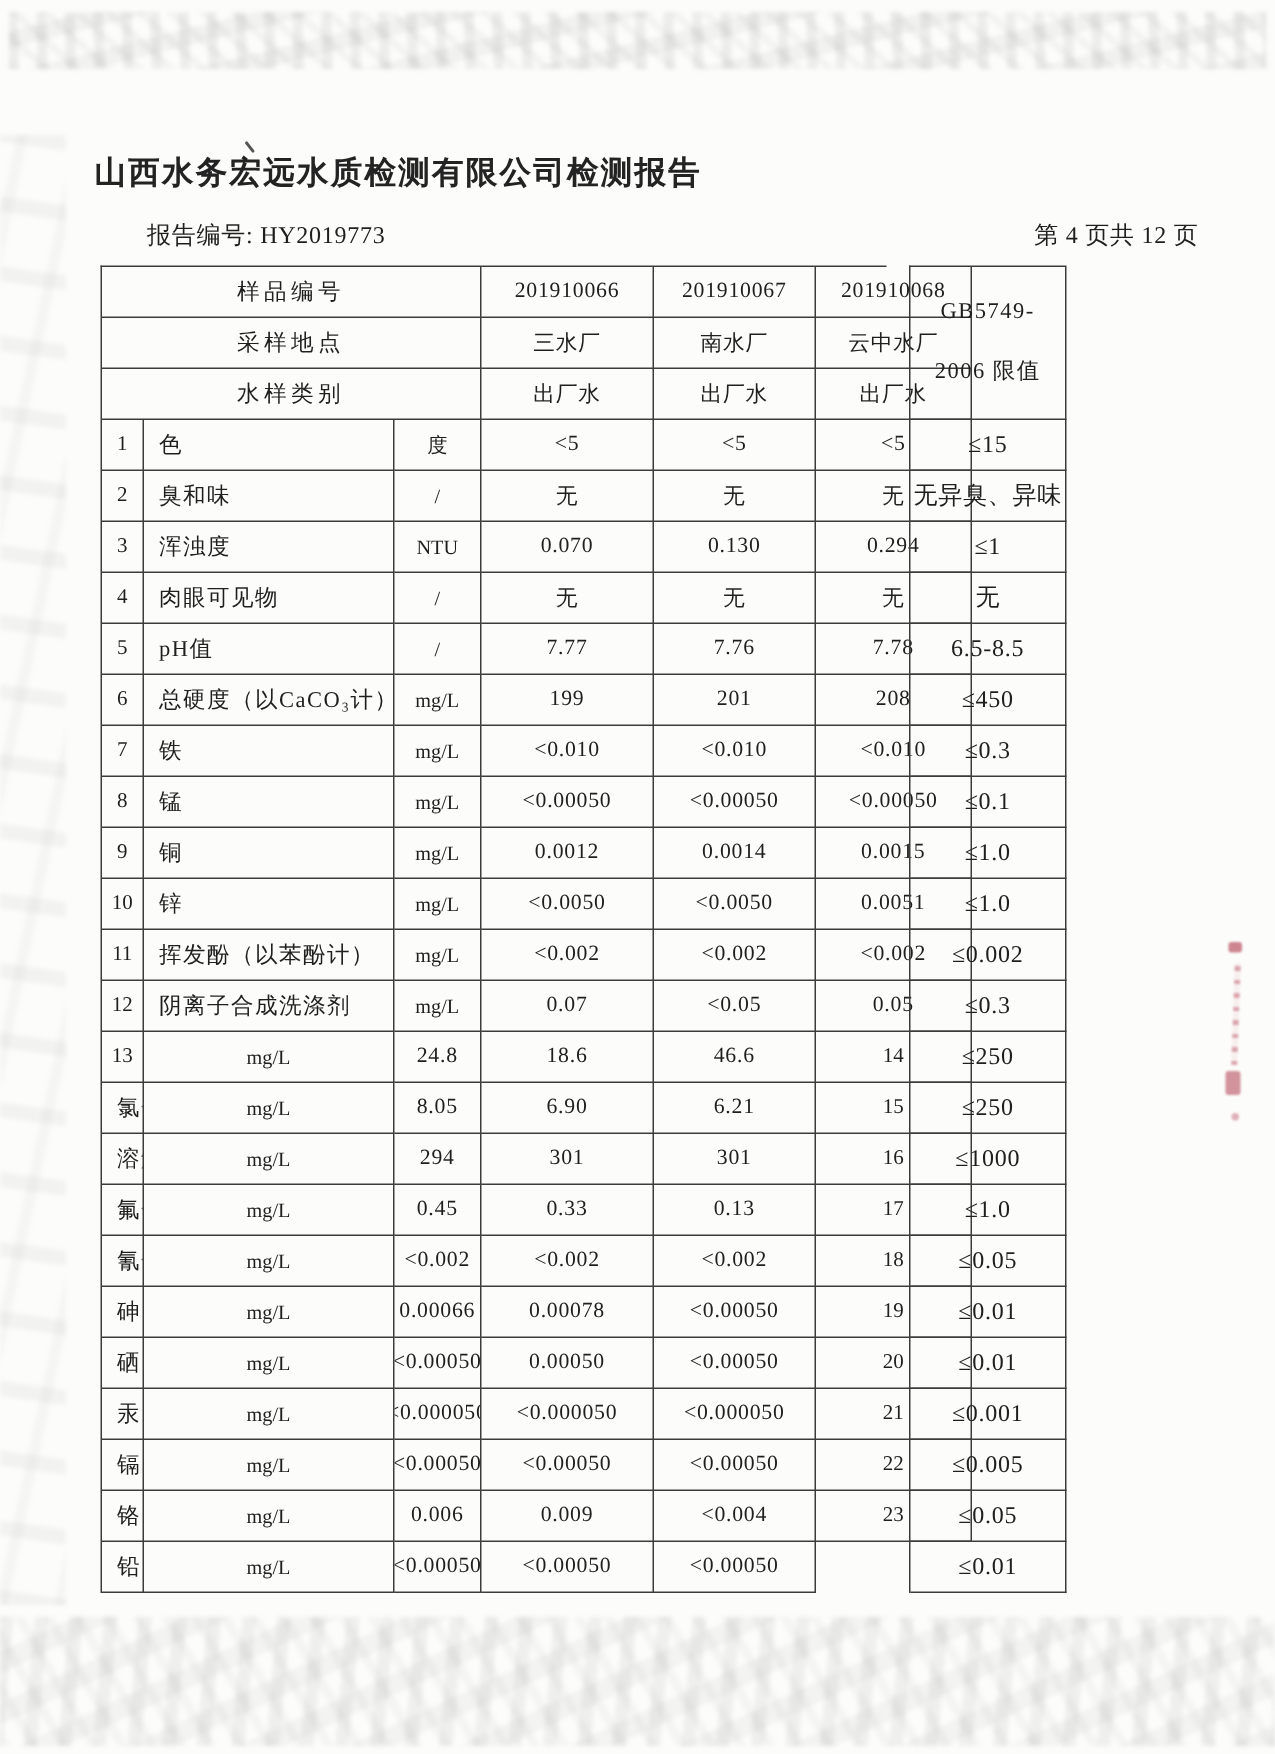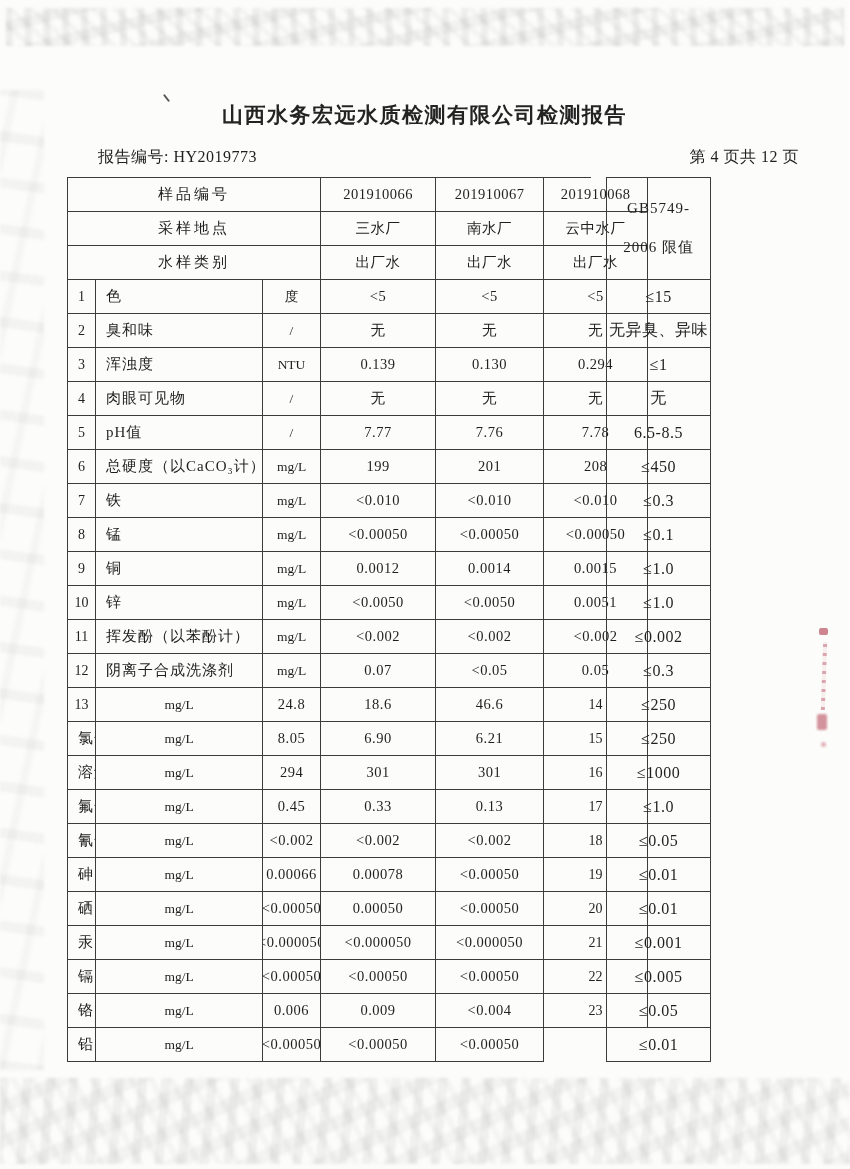--- a/index.html
+++ b/index.html
@@ -33,22 +33,22 @@
       repeating-linear-gradient(60deg, rgba(120,120,120,.06) 0 6px, transparent 6px 17px);
   }
   .noise-left {
     left: 0px; top: 90px; width: 44px; height: 980px;
     background:
       repeating-linear-gradient(8deg, rgba(120,120,120,.07) 0 10px, transparent 10px 46px),
       repeating-linear-gradient(-78deg, rgba(125,125,125,.05) 0 8px, transparent 8px 38px);
   }
   
   .title {
-    position: absolute; left: 74px; top: 101px; width: 701px;
-    text-align: center;
+    position: absolute; left: 63px; top: 101px; width: 701px;
+    text-align: left;
     font-family: "Liberation Sans", "DejaVu Sans", sans-serif;
     font-weight: 700; font-size: 21px; letter-spacing: 1.5px;
     color: #232323;
   }
   .meta-row {
     position: absolute; left: 67px; top: 147px; width: 701px;
     display: flex; justify-content: space-between; align-items: baseline;
     font-size: 16px; letter-spacing: 0.5px; margin-left: 31px;
   }
   
@@ -156,21 +156,21 @@
       <div class="cell c-val">&lt;5</div>
       <div class="cell c-num">2</div>
       <div class="cell c-item">臭和味</div>
       <div class="cell c-unit">/</div>
       <div class="cell c-val">无</div>
       <div class="cell c-val">无</div>
       <div class="cell c-val">无</div>
       <div class="cell c-num">3</div>
       <div class="cell c-item">浑浊度</div>
       <div class="cell c-unit">NTU</div>
-      <div class="cell c-val">0.139</div>
+      <div class="cell c-val">0.070</div>
       <div class="cell c-val">0.130</div>
       <div class="cell c-val">0.294</div>
       <div class="cell c-num">4</div>
       <div class="cell c-item">肉眼可见物</div>
       <div class="cell c-unit">/</div>
       <div class="cell c-val">无</div>
       <div class="cell c-val">无</div>
       <div class="cell c-val">无</div>
       <div class="cell c-num">5</div>
       <div class="cell c-item">pH值</div>

